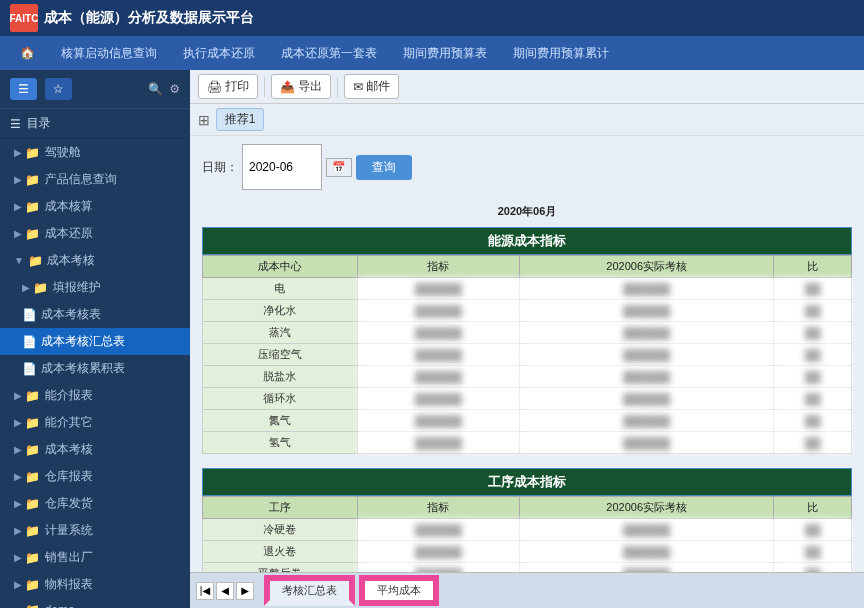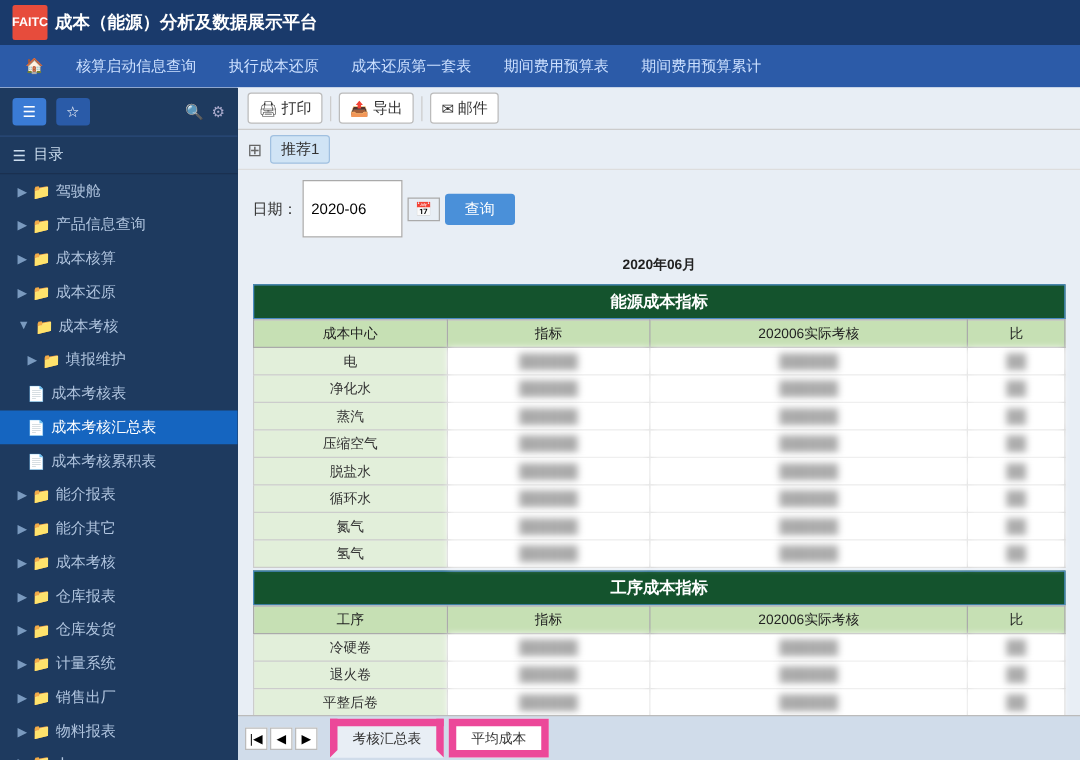--- a/index.html
+++ b/index.html
@@ -509,21 +509,21 @@
           </tr>
           <tr>
             <td class="row-header">氢气</td>
             <td class="blurred">██████</td>
             <td class="blurred">██████</td>
             <td class="blurred">██</td>
           </tr>
         </tbody>
       </table>
 
-      <div class="section-title" style="margin-top:2px;">工序成本指标</div>
+      <div class="section-title" style="margin-top:14px;">工序成本指标</div>
       <table>
         <thead>
           <tr>
             <th>工序</th>
             <th>指标</th>
             <th>202006实际考核</th>
             <th>比</th>
           </tr>
         </thead>
         <tbody>

